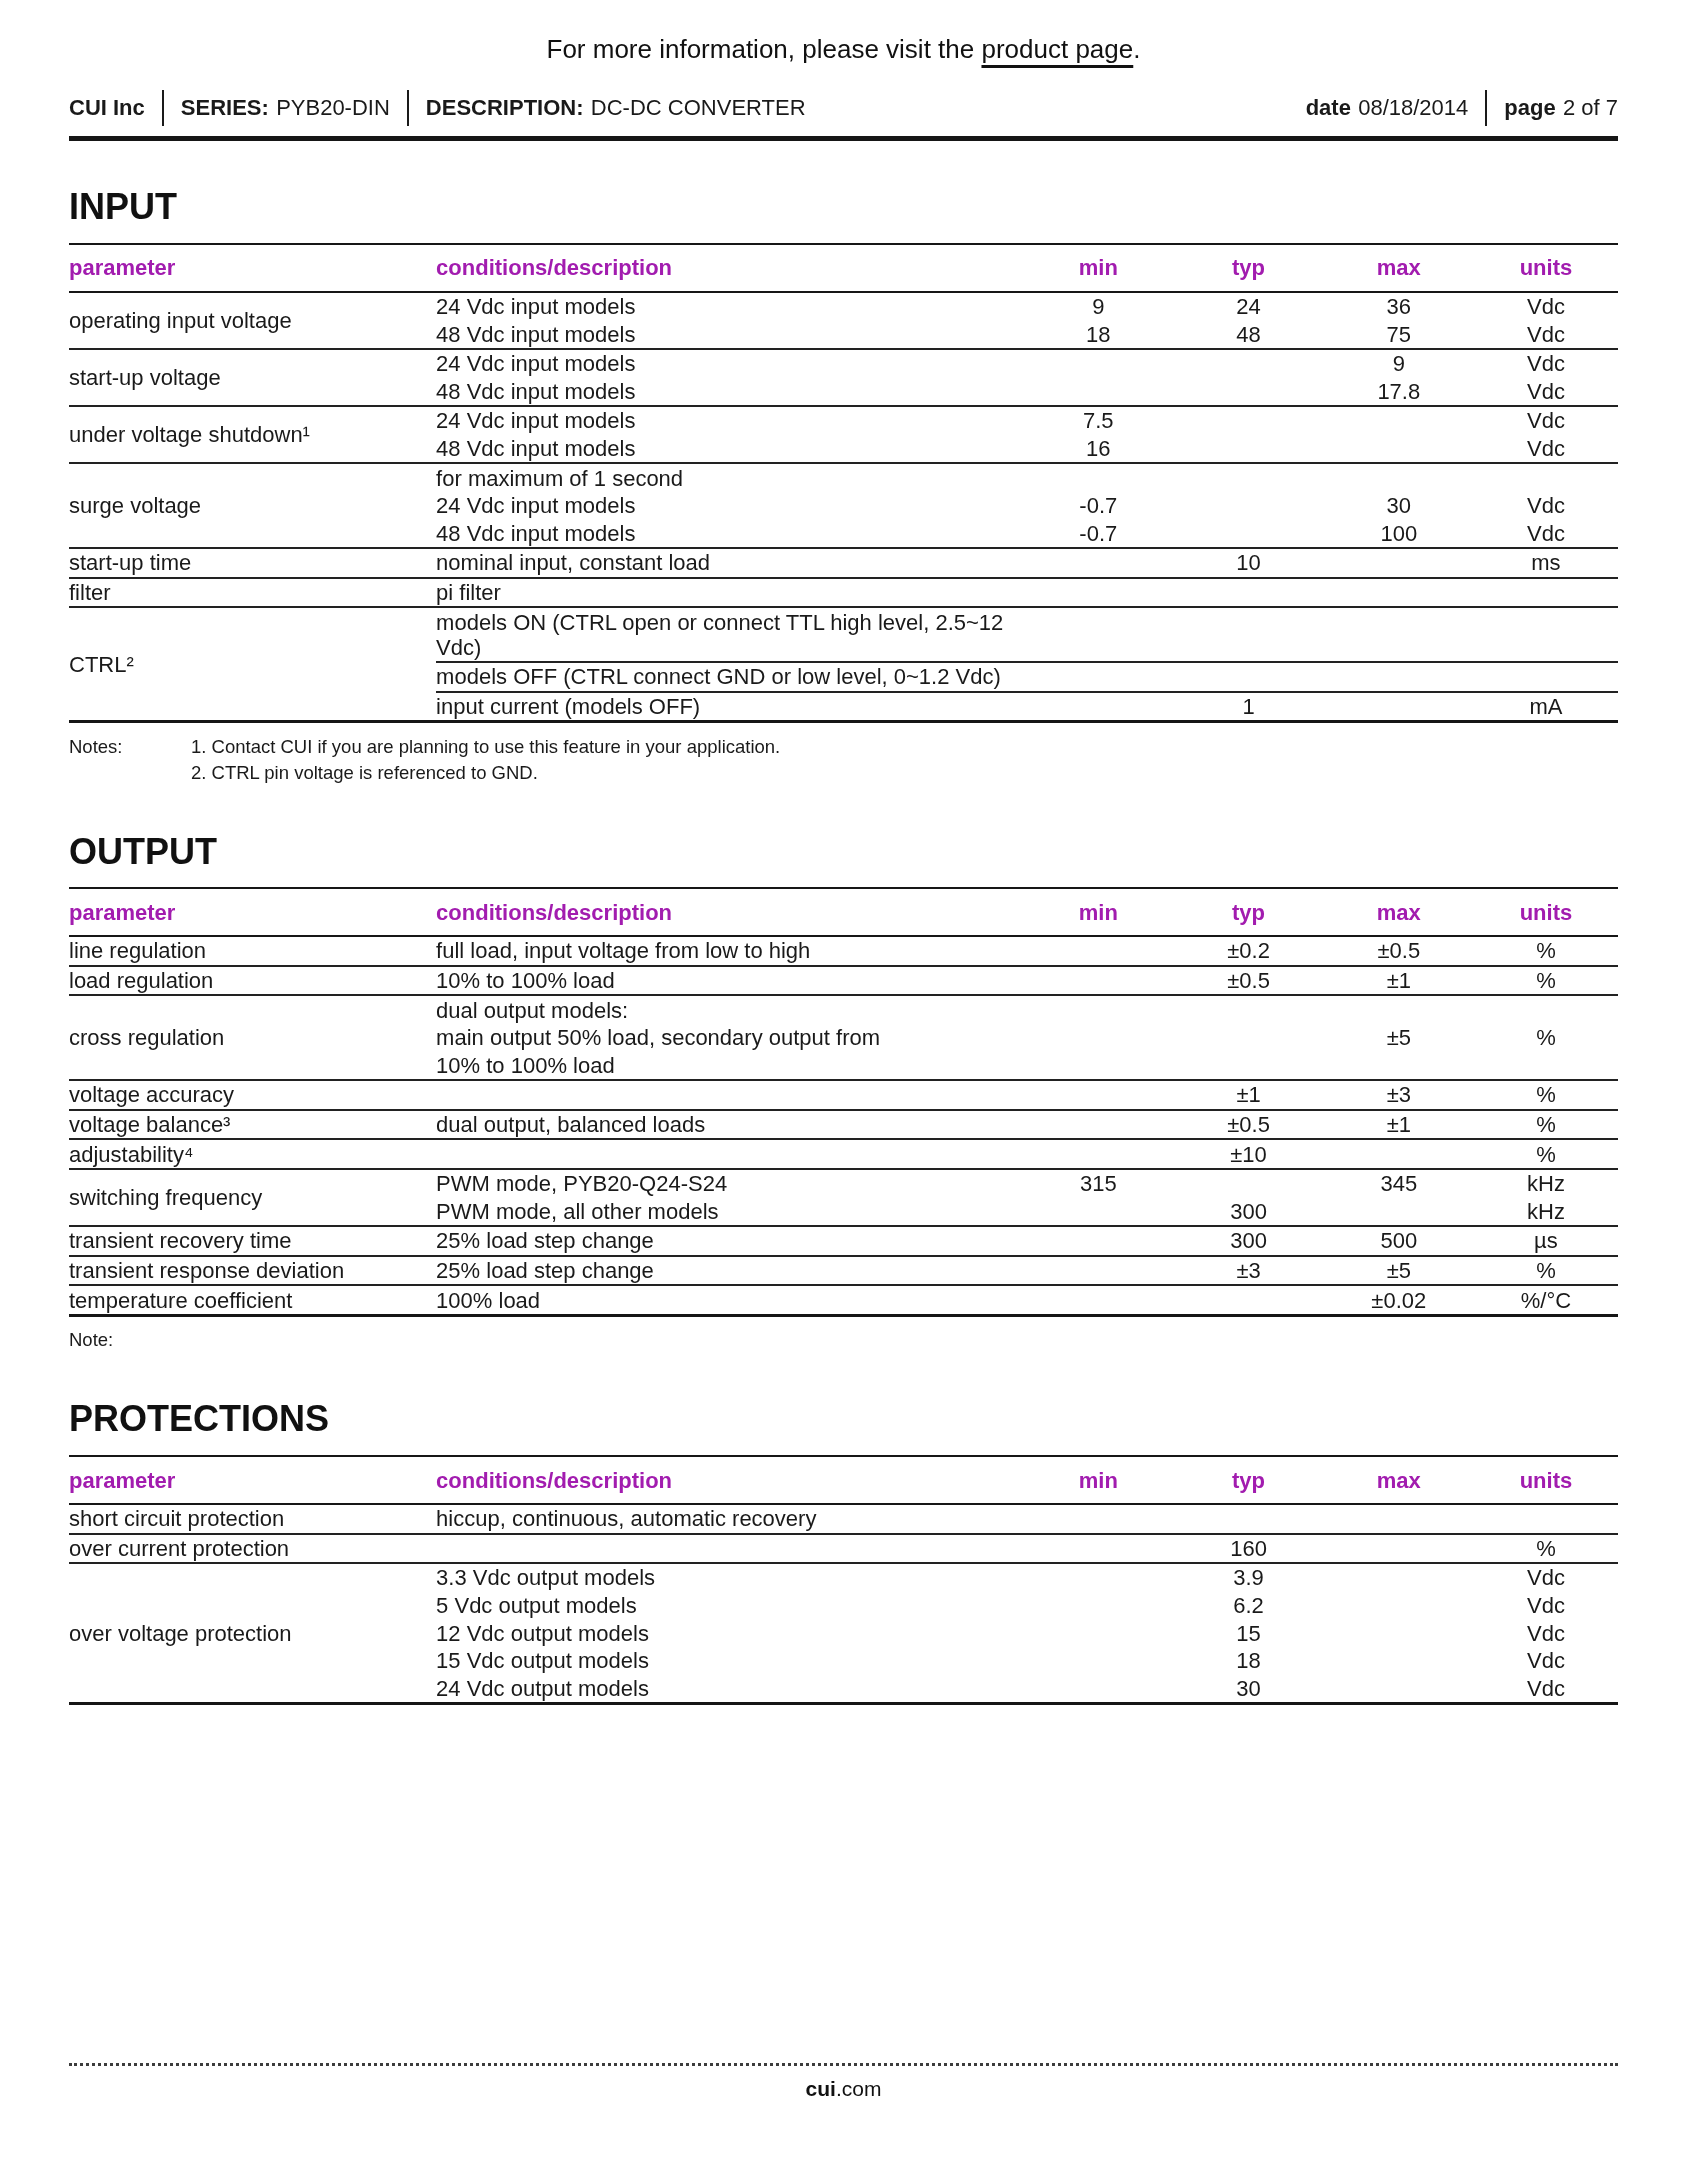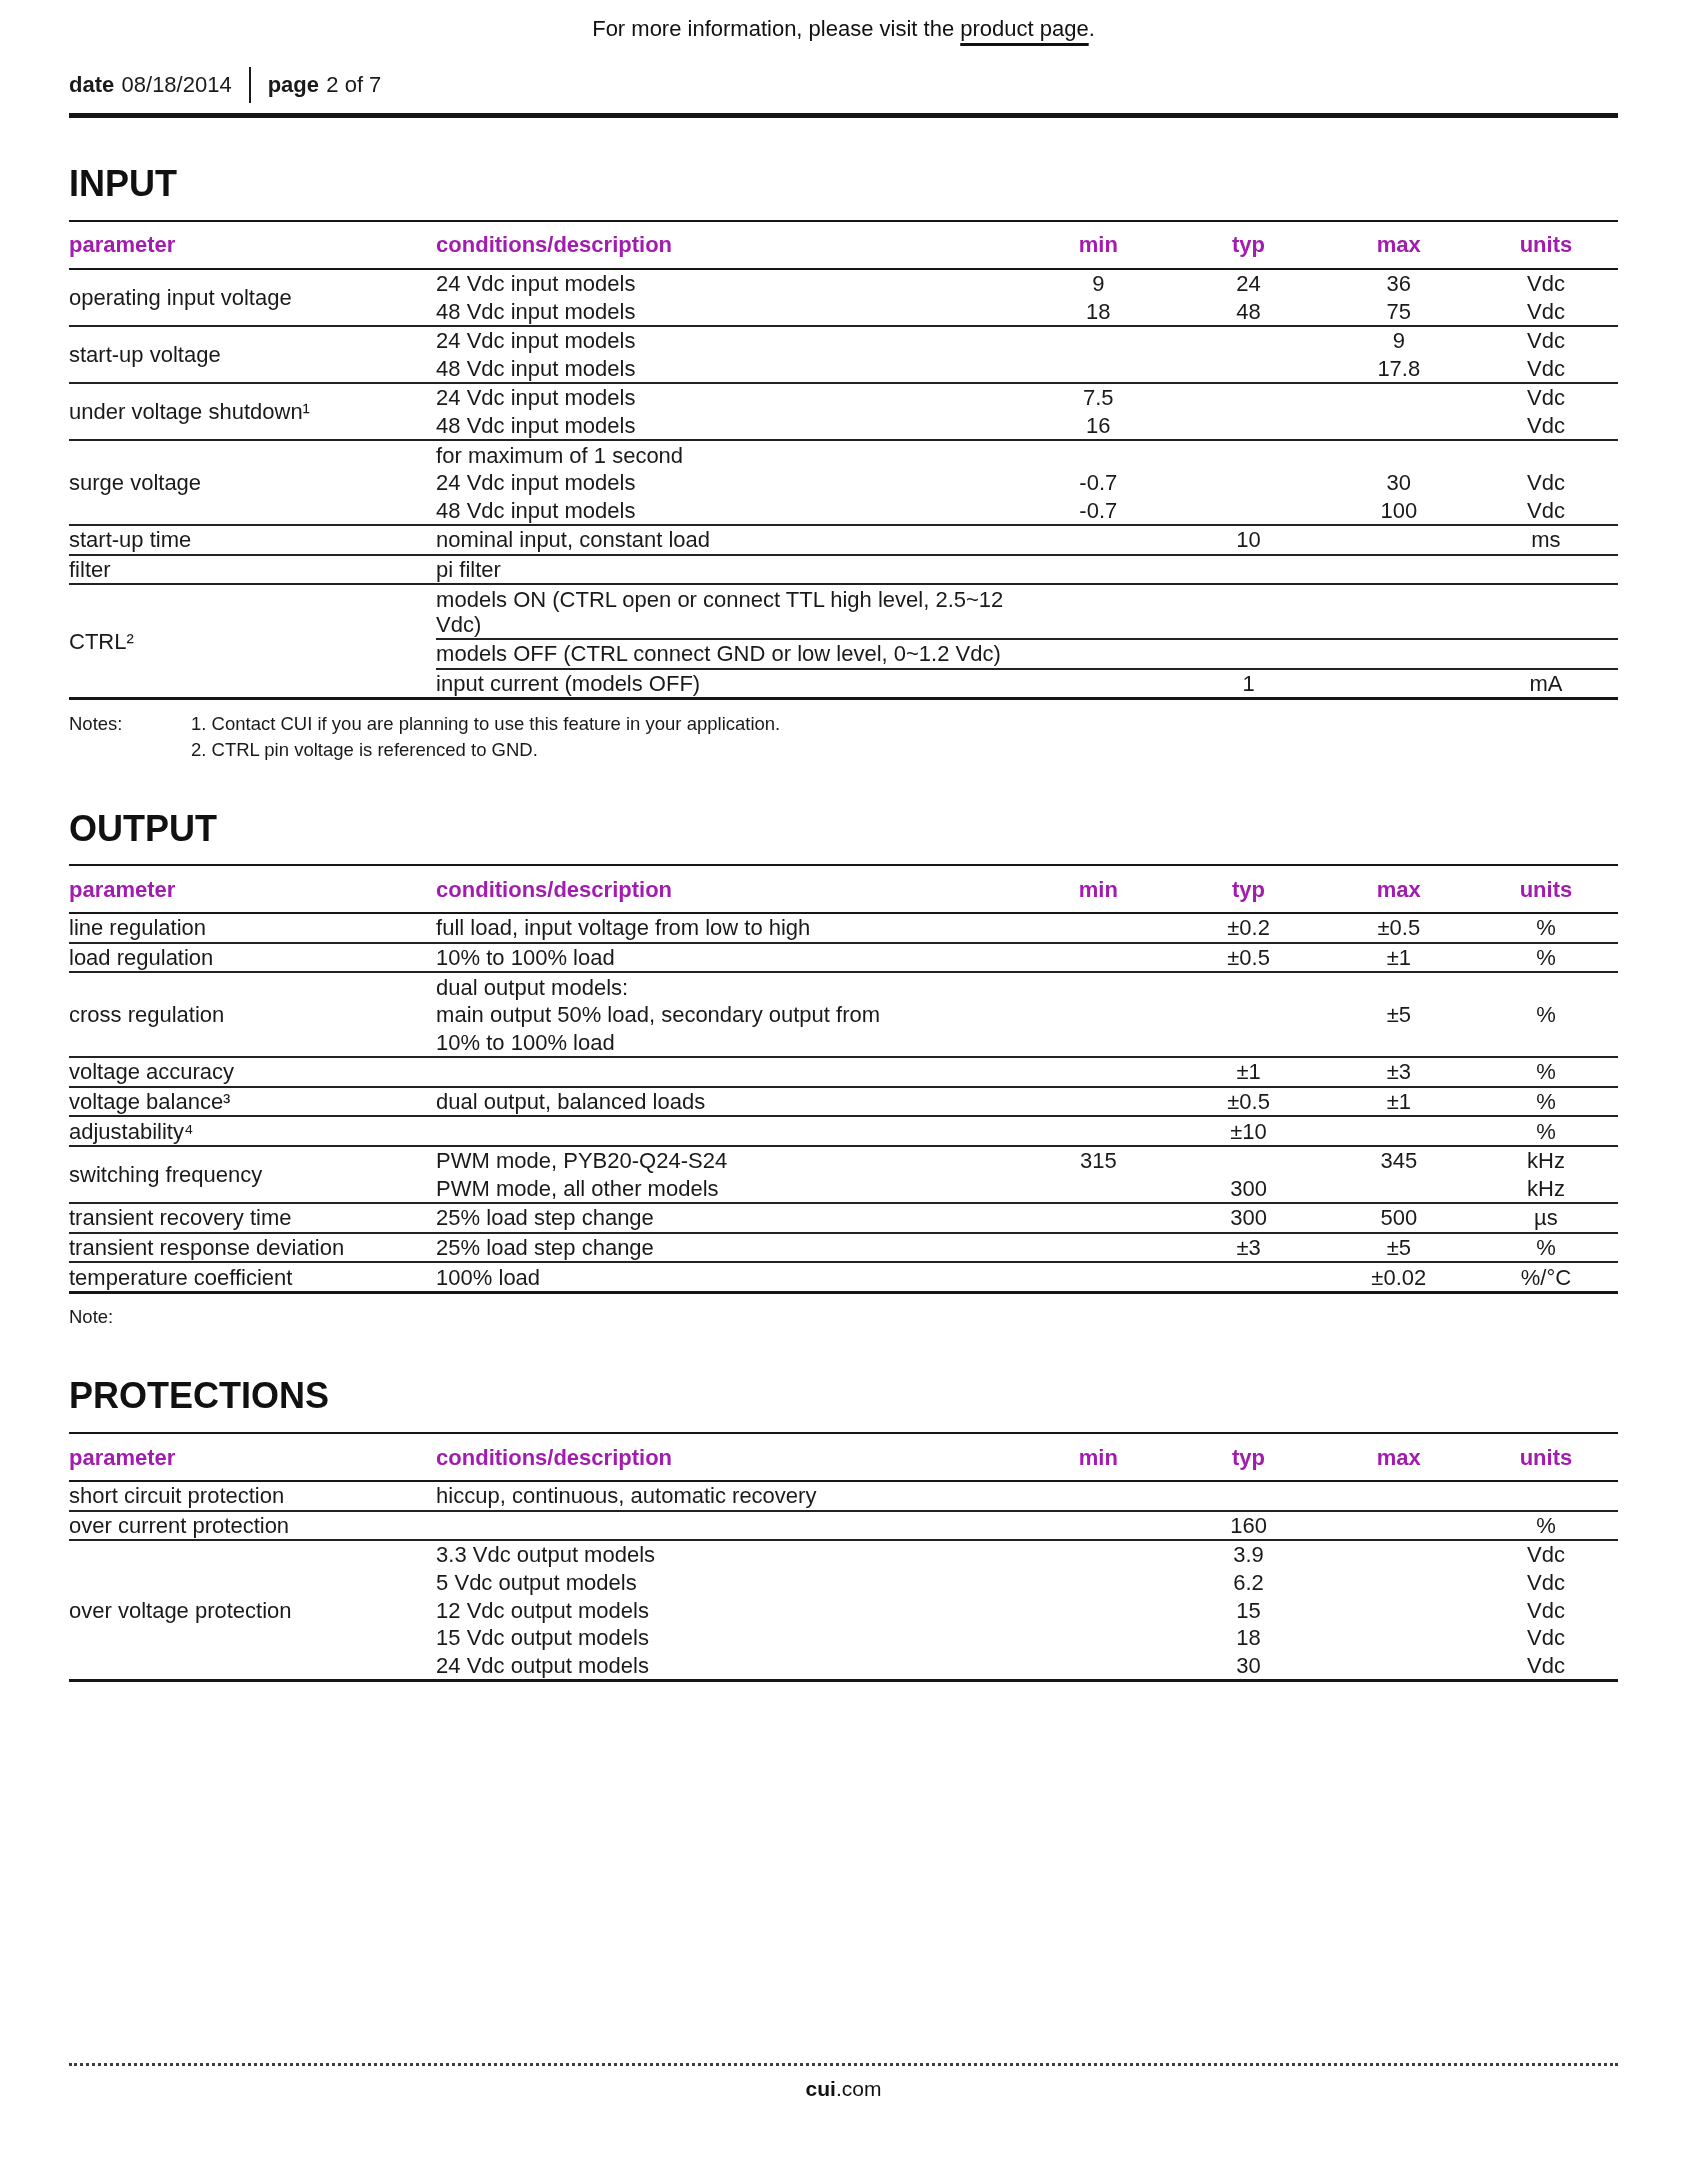--- a/index.html
+++ b/index.html
@@ -13,22 +13,22 @@
     position: relative;
     overflow: hidden;
     font-family: "Liberation Sans", sans-serif;
     color: #1a1a1a;
   }
   .content { padding: 0 69px; }
 
   
   .top-link {
     text-align: center;
-    padding-top: 16px;
-    font-size: 22px;
+    padding-top: 34px;
+    font-size: 26px;
     color: #111;
   }
   .top-link a {
     color: #111;
     text-decoration: underline;
     text-decoration-thickness: 2.6px;
     text-underline-offset: 7.3px;
   }
 
   
@@ -136,20 +136,29 @@
 </head>
 <body>
 
 <div class="content">
 
   <div class="top-link">
     <span>For more information, please visit the </span><a href="#">product page</a><span>.</span>
   </div>
 
   <div class="meta-row">
+    <div class="meta-left">
+      <span class="b">CUI Inc</span>
+      <span class="meta-sep"></span>
+      <span class="b lbl">SERIES:</span>
+      <span>PYB20-DIN</span>
+      <span class="meta-sep"></span>
+      <span class="b lbl">DESCRIPTION:</span>
+      <span>DC-DC CONVERTER</span>
+    </div>
     <div class="meta-right">
       <span class="b lbl">date</span>
       <span>08/18/2014</span>
       <span class="meta-sep"></span>
       <span class="b lbl">page</span>
       <span>2 of 7</span>
     </div>
   </div>
 
   <div class="heavy-rule"></div>

